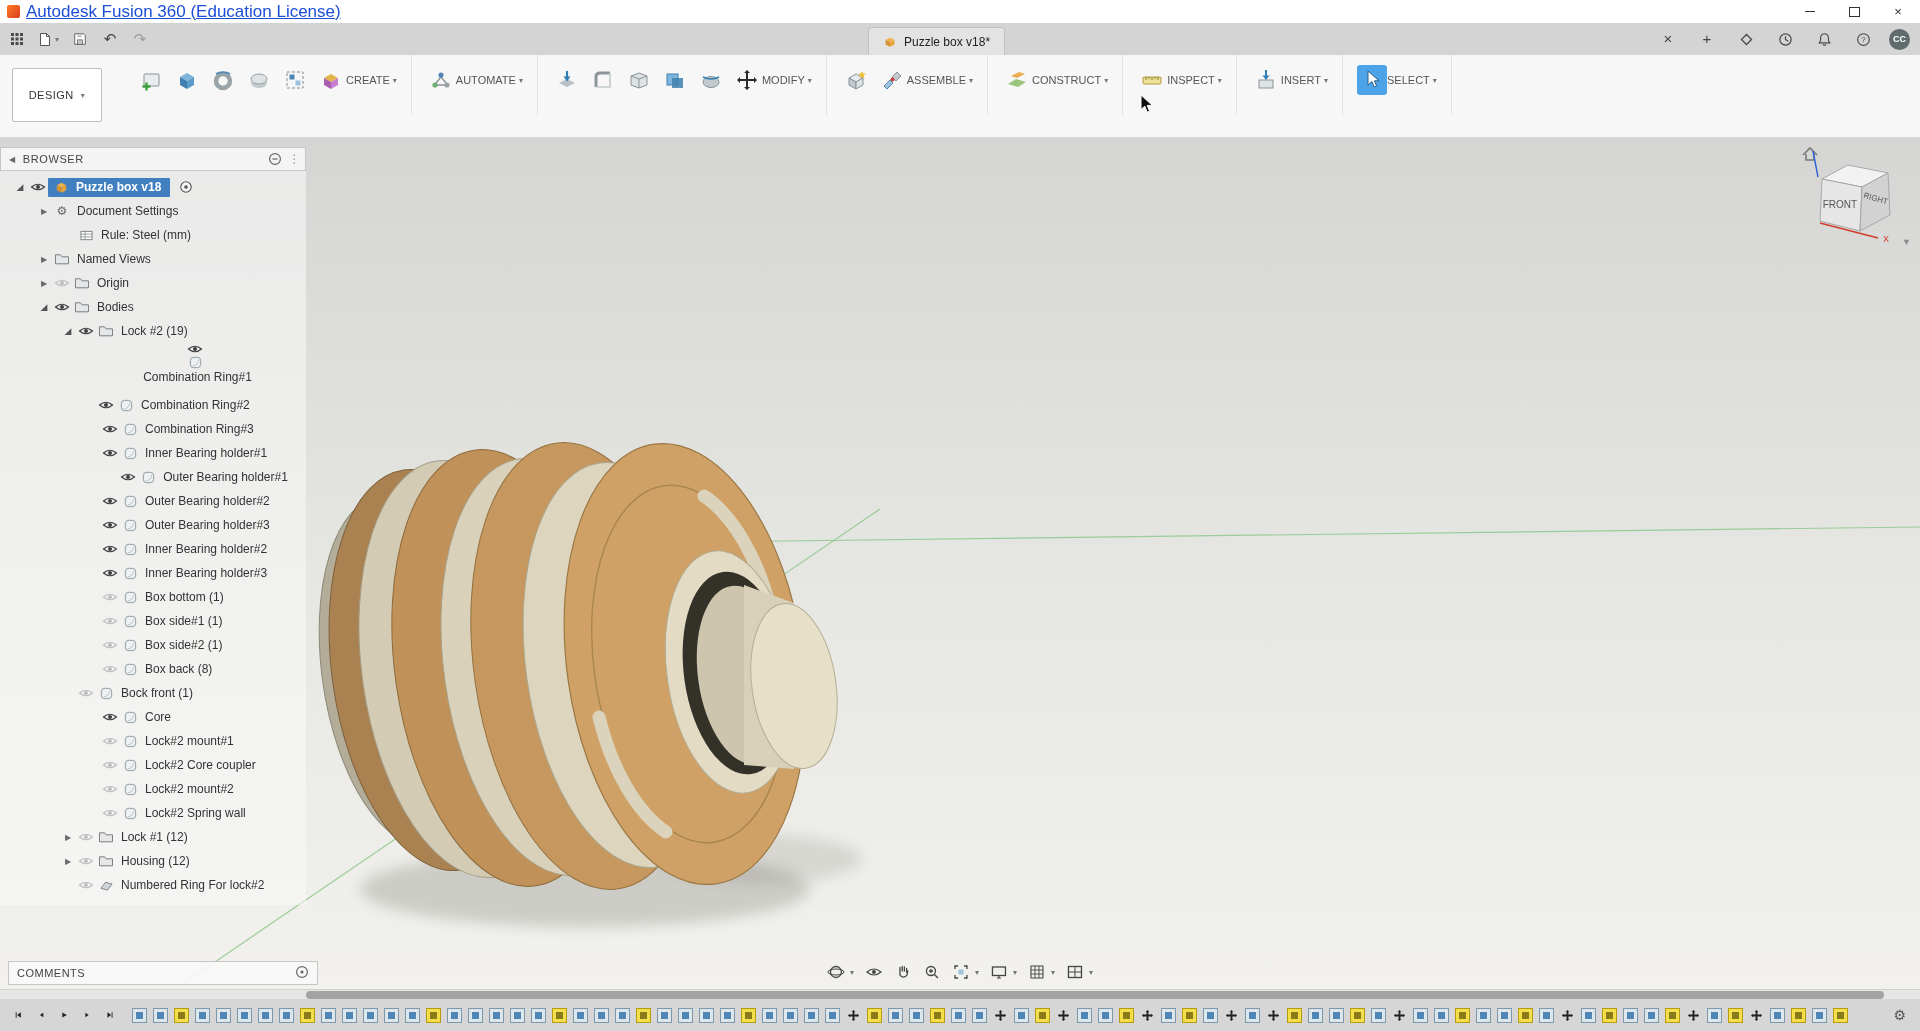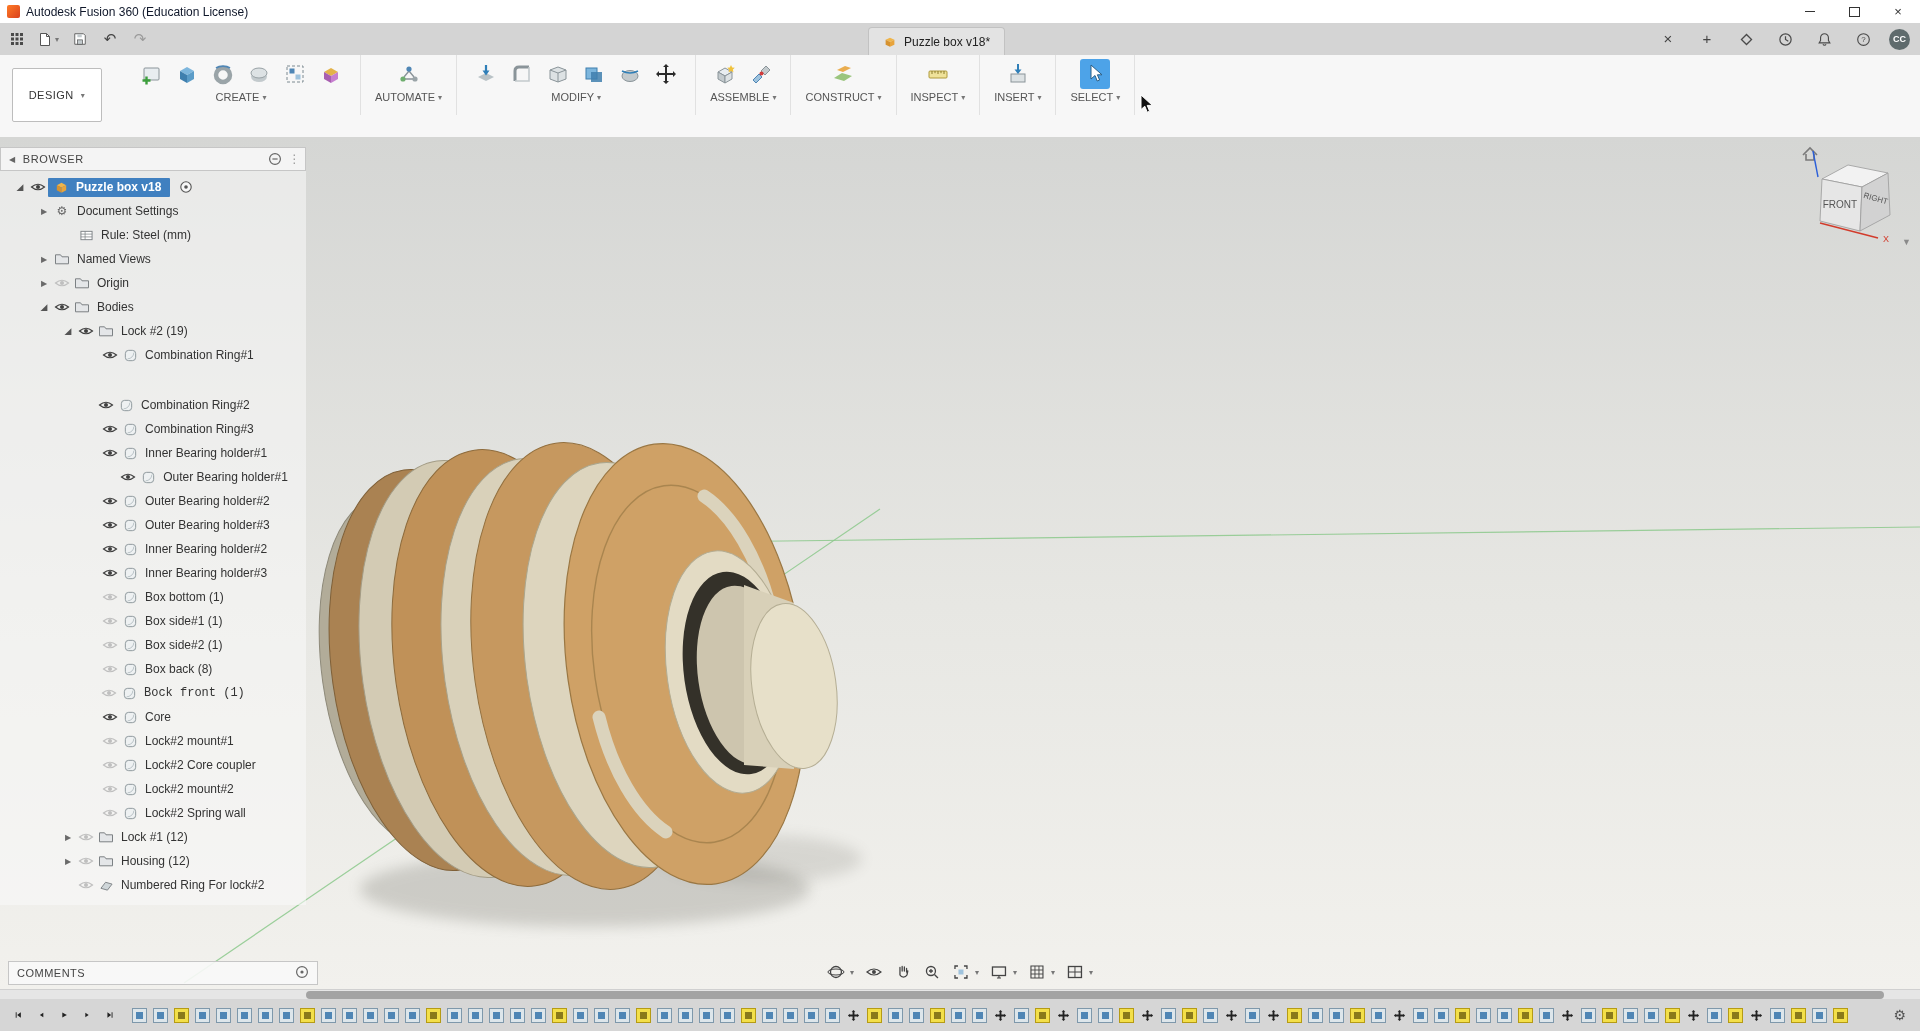--- a/index.html
+++ b/index.html
@@ -7,21 +7,21 @@
        font-family:"Liberation Sans","DejaVu Sans",sans-serif;color:#333;
        -webkit-font-smoothing:antialiased;user-select:none;background:#e8e8e6;}
   .icon svg,.nicon2 svg{display:block;}
   .chev{font-size:8px;color:#777;margin-left:3px;}
 
   
   .titlebar{position:absolute;left:0;top:0;width:100%;height:23px;background:#ffffff;
             border-bottom:1px solid #e2e2e2;display:flex;align-items:center;}
   .appicon{width:13px;height:13px;margin:0 6px 0 7px;border-radius:2px;
            background:linear-gradient(135deg,#ff7b26,#d9411e);}
-  .wtitle{font-size:12px;color:#0f172a;}
+  .wtitle{font-size:17px;color:#1d4ed8;text-decoration:underline;}
   .wincontrols{margin-left:auto;display:flex;height:100%;}
   .winbtn{width:44px;height:100%;border:none;background:transparent;display:flex;
           align-items:center;justify-content:center;color:#333;font-size:13px;cursor:default;}
   .winbtn .bar{width:10px;height:1.4px;background:#333;}
   .winbtn .box{width:9px;height:8px;border:1.4px solid #333;}
 
   
   .tabbar{position:absolute;left:0;top:23px;width:100%;height:32px;background:#d4d4d4;
           border-bottom:1px solid #c2c2c2;}
   .tb-left{position:absolute;left:4px;top:0;height:100%;display:flex;align-items:center;gap:4px;}
@@ -41,21 +41,21 @@
            border-bottom:1px solid #cfcfcf;}
   .design-box{position:absolute;left:12px;top:13px;width:88px;height:52px;background:#fff;
               border:1px solid #bdbdbd;border-radius:2px;display:flex;align-items:center;
               justify-content:center;font-size:11px;letter-spacing:.5px;color:#333;gap:4px;}
   .ribbon{margin-left:122px;height:100%;}
   .ribbon-tabs{height:21px;display:flex;align-items:flex-end;gap:30px;padding-left:38px;
                font-size:11px;font-weight:bold;color:#6f6f6f;letter-spacing:.3px;}
   .rtab{padding-bottom:3px;border-bottom:3px solid transparent;cursor:default;}
   .rtab.active{color:#1899d6;border-bottom-color:#1899d6;}
   .ribbon-groups{display:flex;height:60px;align-items:stretch;}
-  .group{display:flex;flex-direction:column;align-items:center;justify-content:space-between;
+  .group{display:flex;flex-direction:row;align-items:center;justify-content:space-between;
          padding:2px 14px 12px;border-right:1px solid #e1e1e1;}
   .gicons{display:flex;gap:6px;align-items:center;height:34px;}
   .tool{width:30px;height:30px;display:flex;align-items:center;justify-content:center;border-radius:3px;}
   .tool svg{width:24px;height:24px;}
   .tool-active{background:#4da3e8;}
   .glabel{font-size:11px;color:#555;display:flex;align-items:center;}
 
   .mouse-cursor{position:absolute;left:1140px;top:94px;z-index:60;}
 
   
@@ -593,21 +593,21 @@
                 <circle cx="8" cy="6" r="2" fill="#3f3f3f"></circle>
               </svg>
             </span>
             <span class="slot nicon">
               <svg width="16" height="14" viewBox="0 0 16 14">
                 <path d="M1.5 2.8 h5 l1.5 2 h6.5 v7 H1.5 Z" fill="#e4e6e8" stroke="#7c8184"></path>
               </svg>
             </span>
             <span class="lbl">Lock #2 (19)</span>
           </div>
-          <div class="brow" style="padding-left: 84px;">
+          <div class="brow" style="padding-left: 84px; flex-direction: column;">
             <span class="slot arrow"></span>
             <span class="slot eye">
               <svg width="16" height="12" viewBox="0 0 16 12">
                 <path d="M1.5 6 Q8 .5 14.5 6 Q8 11.5 1.5 6 Z" fill="none" stroke="#3f3f3f" stroke-width="1.2"></path>
                 <circle cx="8" cy="6" r="2" fill="#3f3f3f"></circle>
               </svg>
             </span>
             <span class="slot nicon">
               <svg width="15" height="15" viewBox="0 0 16 16">
                 <rect x="2.5" y="2.5" width="11" height="11" rx="3.5" fill="#eef1f2" stroke="#8a9499"></rect>
@@ -801,21 +801,21 @@
               </svg>
             </span>
             <span class="slot nicon">
               <svg width="15" height="15" viewBox="0 0 16 16">
                 <rect x="2.5" y="2.5" width="11" height="11" rx="3.5" fill="#eef1f2" stroke="#8a9499"></rect>
                 <path d="M5 11.5 a6.5 6.5 0 0 0 6.5-6.5" stroke="#b9c2c6" fill="none"></path>
               </svg>
             </span>
             <span class="lbl">Box back (8)</span>
           </div>
-          <div class="brow" style="padding-left: 83px; font-family: Liberation Mono, monospace;">
+          <div class="brow" style="padding-left: 60px;">
             <span class="slot arrow"></span>
             <span class="slot eye">
               <svg width="16" height="12" viewBox="0 0 16 12">
                 <path d="M1.5 6 Q8 .5 14.5 6 Q8 11.5 1.5 6 Z" fill="none" stroke="#bfbfbf" stroke-width="1.2"></path>
                 <circle cx="8" cy="6" r="2" fill="#bfbfbf"></circle>
               </svg>
             </span>
             <span class="slot nicon">
               <svg width="15" height="15" viewBox="0 0 16 16">
                 <rect x="2.5" y="2.5" width="11" height="11" rx="3.5" fill="#eef1f2" stroke="#8a9499"></rect>

